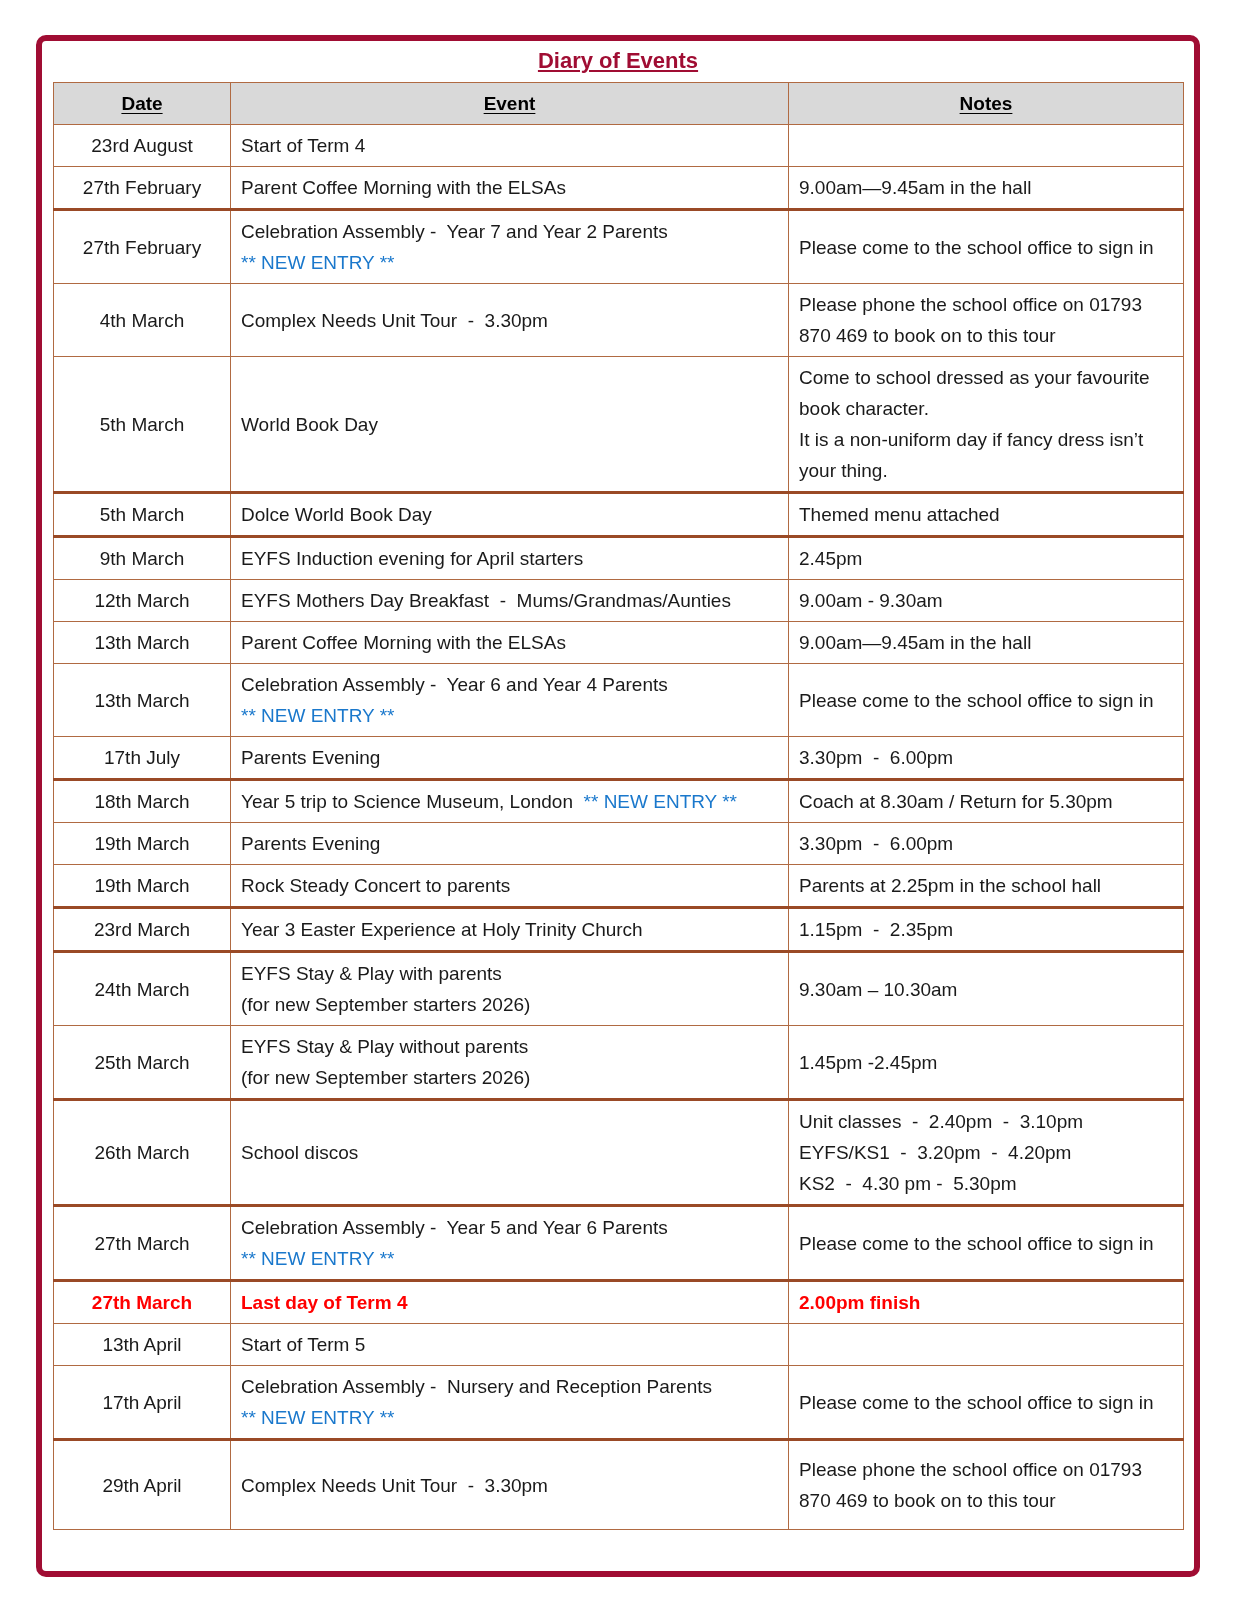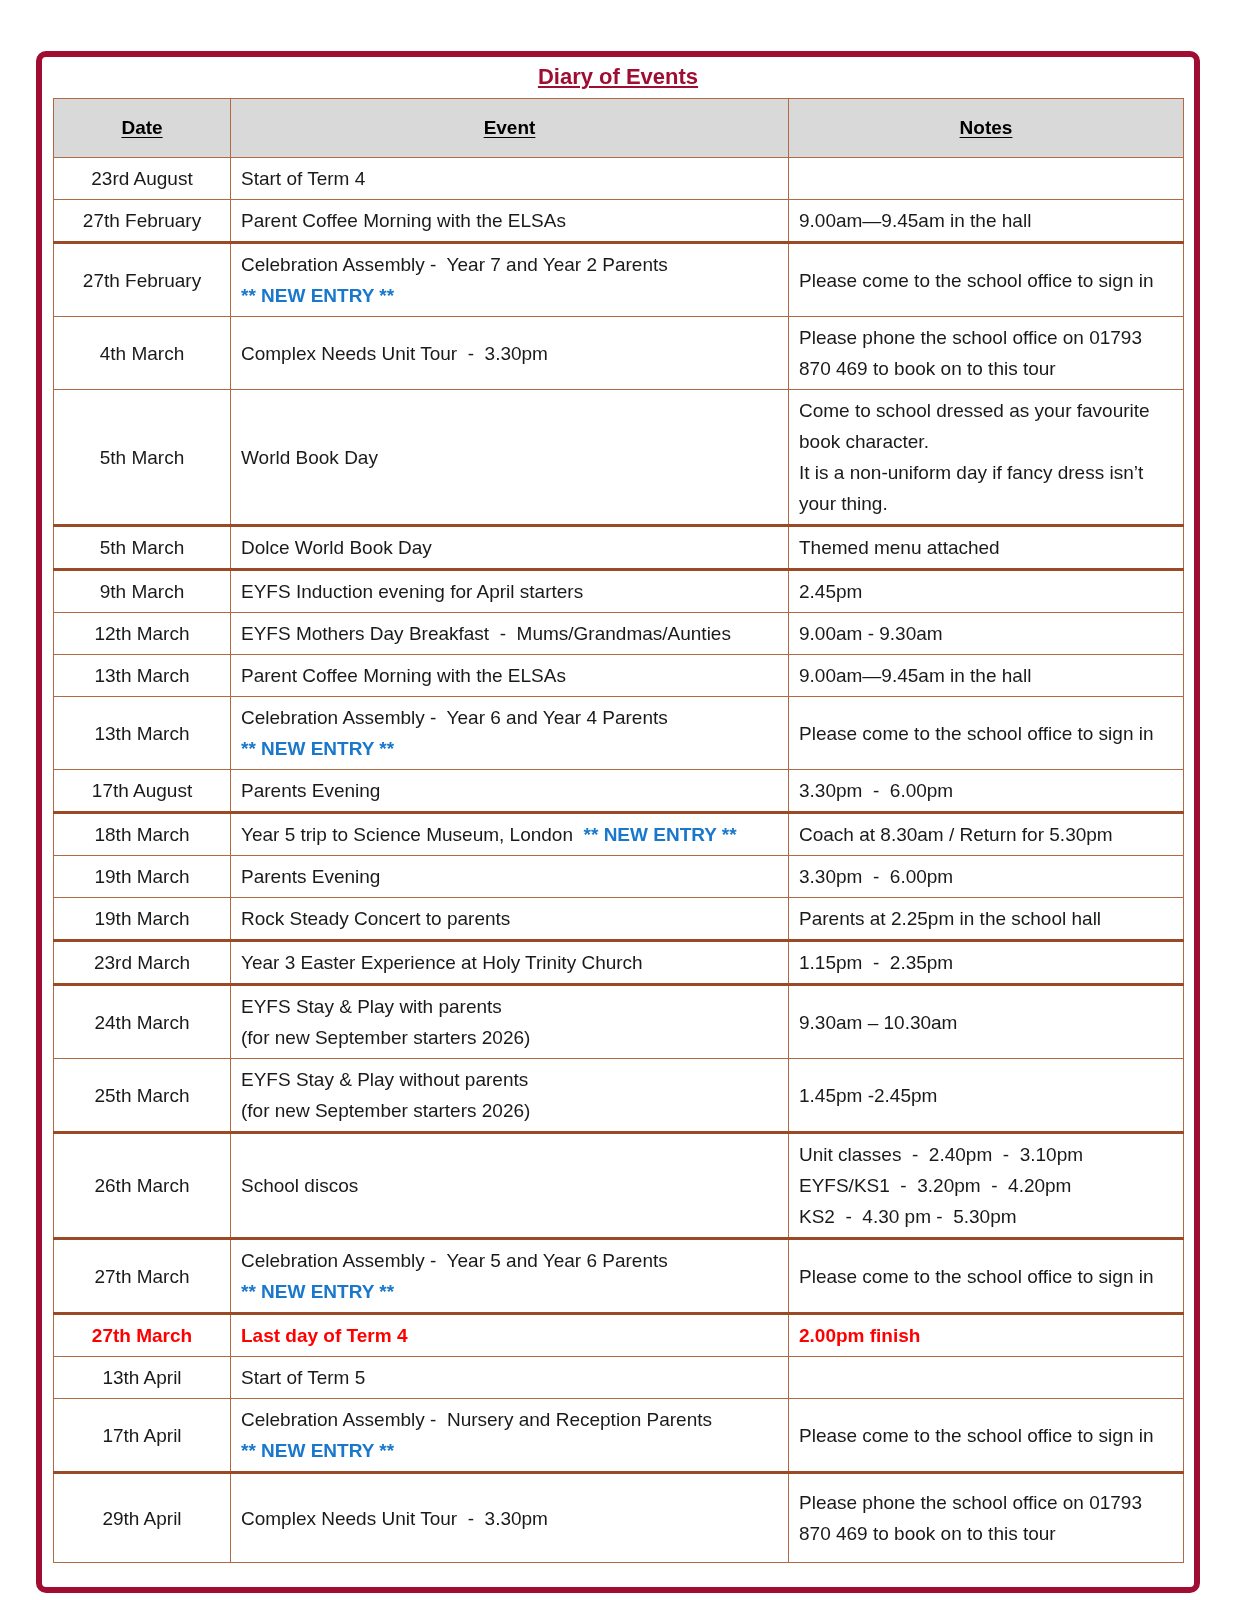--- a/index.html
+++ b/index.html
@@ -20,21 +20,21 @@
   }
   .page {
     position: relative;
     width: 1236px;
     height: 1600px;
     background: #ffffff;
     overflow: hidden;
   }
   .frame {
     position: absolute;
-    left: 36px; top: 51px;
+    left: 36px; top: 35px;
     width: 1164px; height: 1542px;
     border: 6px solid var(--page-border);
     border-radius: 10px;
     background: #ffffff;
   }
   .title {
     margin: 6px 0 7px 0;
     text-align: center;
     font-size: 22px;
     font-weight: bold;
@@ -55,35 +55,35 @@
   th {
     background: var(--header-bg);
     border: 1px solid var(--table-border);
     font-size: 19px;
     font-weight: bold;
     color: #000;
     text-align: center;
     text-decoration: underline;
     text-underline-offset: 3px;
     height: 42px;
-    padding: 18px;
+    padding: 1px;
   }
   td {
     border: 1px solid var(--table-border);
     font-size: 19px;
     color: var(--text-color);
     vertical-align: middle;
     padding: 5px 10px;
     line-height: 31px;
   }
   td.date-cell { text-align: center; }
   .cell-line { white-space: pre-wrap; }
   tr.thick td { border-top: 3px solid var(--table-border-thick); }
   tr.red-row td { color: var(--highlight-red); font-weight: bold; }
-  .new-entry { color: var(--new-entry-blue); font-weight: bold; text-align: right; }
+  .new-entry { color: var(--new-entry-blue); font-weight: normal; text-align: right; }
   tbody tr:last-child td { height: 90px; }
 </style>
 </head>
 <body>
 
 <div class="page">
   <div class="frame">
     <div class="title">Diary of Events</div>
     <table class="events">
       <colgroup>
@@ -184,21 +184,21 @@
             <td class="date-cell">13th March</td>
             <td class="event-cell">
               <div class="cell-line"><span>Celebration Assembly -  Year 6 and Year 4 Parents</span></div>
               <div class="cell-line"><span class="new-entry">** NEW ENTRY **</span></div>
             </td>
             <td class="notes-cell">
               <div class="cell-line">Please come to the school office to sign in</div>
             </td>
           </tr>
           <tr class="">
-            <td class="date-cell">17th August</td>
+            <td class="date-cell">17th July</td>
             <td class="event-cell">
               <div class="cell-line"><span>Parents Evening</span></div>
             </td>
             <td class="notes-cell">
               <div class="cell-line">3.30pm  -  6.00pm</div>
             </td>
           </tr>
           <tr class="thick ">
             <td class="date-cell">18th March</td>
             <td class="event-cell">

